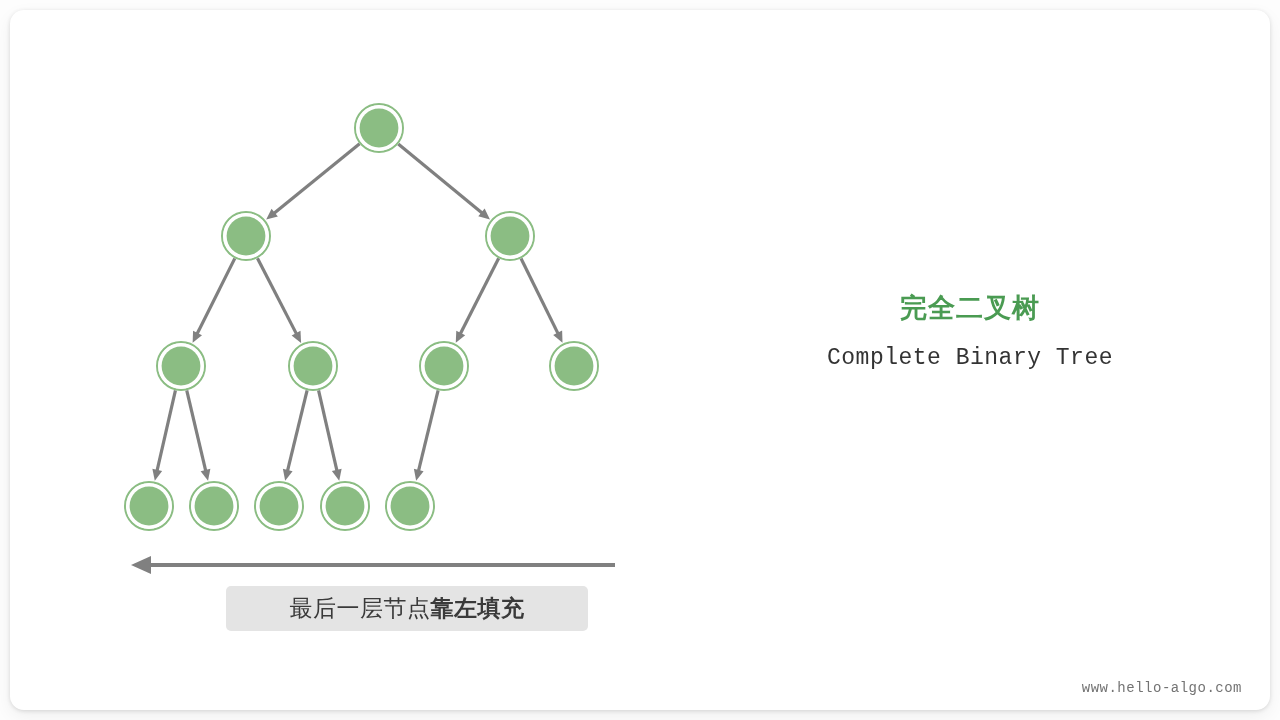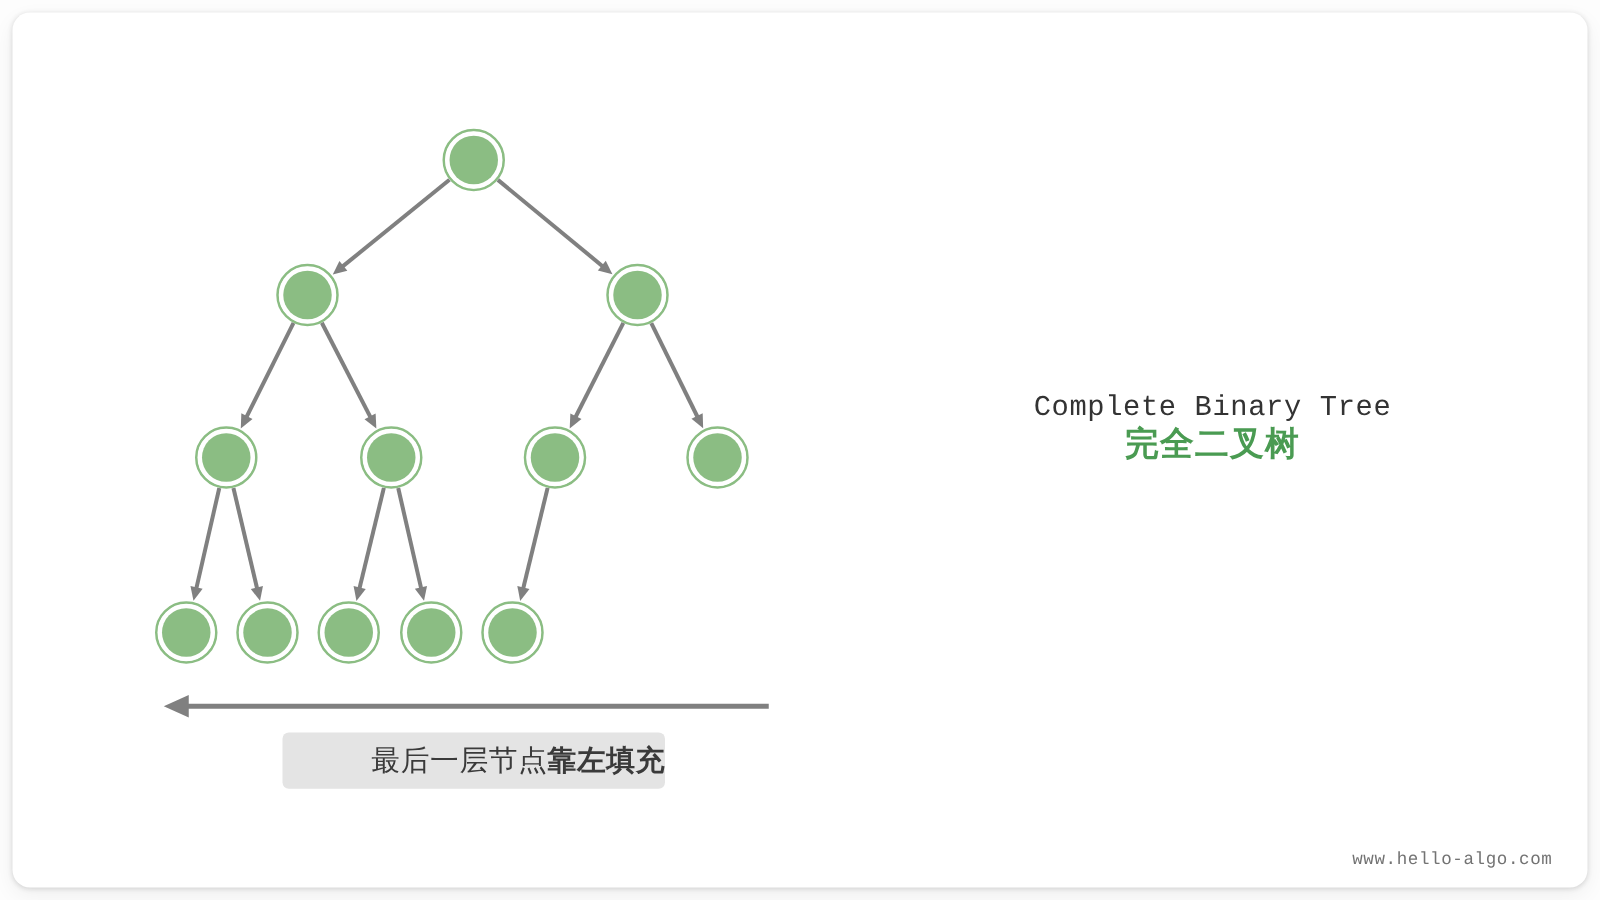--- a/index.html
+++ b/index.html
@@ -33,27 +33,27 @@
     position: absolute;
     left: 0;
     top: 0;
     width: 1280px;
     height: 720px;
   }
   .caption-badge {
     position: absolute;
     left: 226px;
     top: 586px;
-    width: 306px;
+    width: 362px;
     height: 45px;
     background: #e4e4e4;
     border-radius: 5px;
     display: flex;
     align-items: center;
-    justify-content: flex-end;
+    justify-content: center;
     box-sizing: border-box;
   }
   .caption-text {
     font-size: 23px;
     color: #3a3a3a;
     letter-spacing: 0.5px;
     white-space: nowrap;
     font-family: "Liberation Sans", sans-serif;
   }
   .caption-text .bold {
@@ -215,19 +215,19 @@
       </g>
   </svg>
 
   <div class="caption-badge">
     <span class="caption-text">
       <span>最后一层节点</span><span class="bold">靠左填充</span>
     </span>
   </div>
 
   <div id="legend">
+    <div id="legend-title">完全二叉树</div>
     <div id="legend-subtitle">Complete Binary Tree</div>
-    <div id="legend-title">完全二叉树</div>
   </div>
 
   <div id="watermark">www.hello-algo.com</div>
 
 </div>
 
 </body></html>

